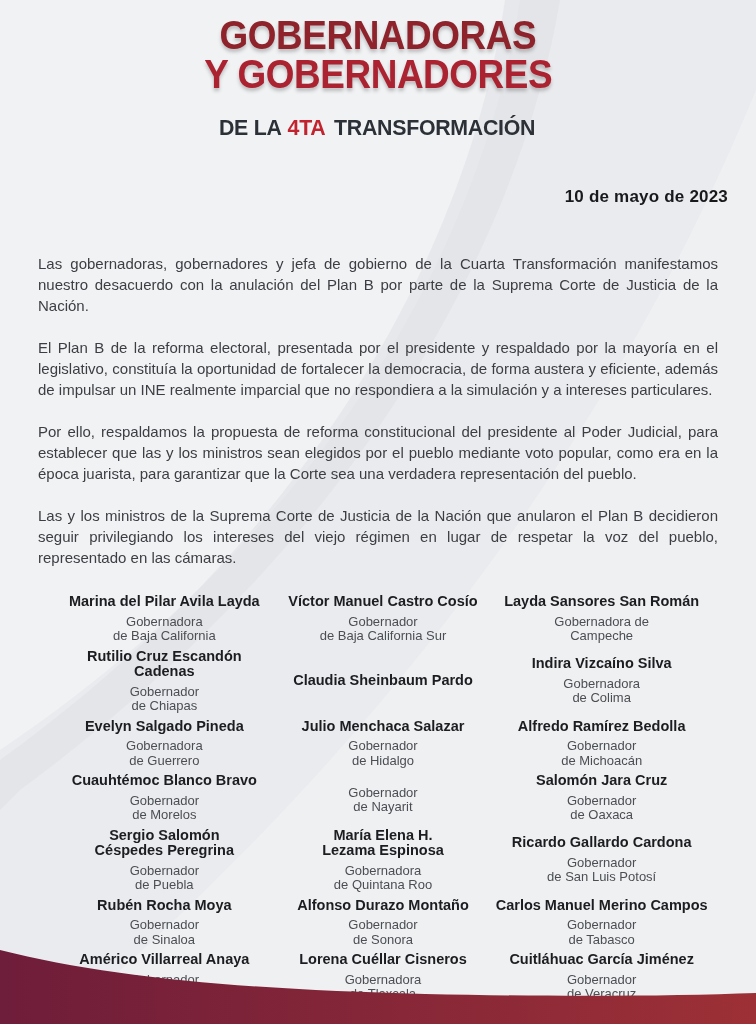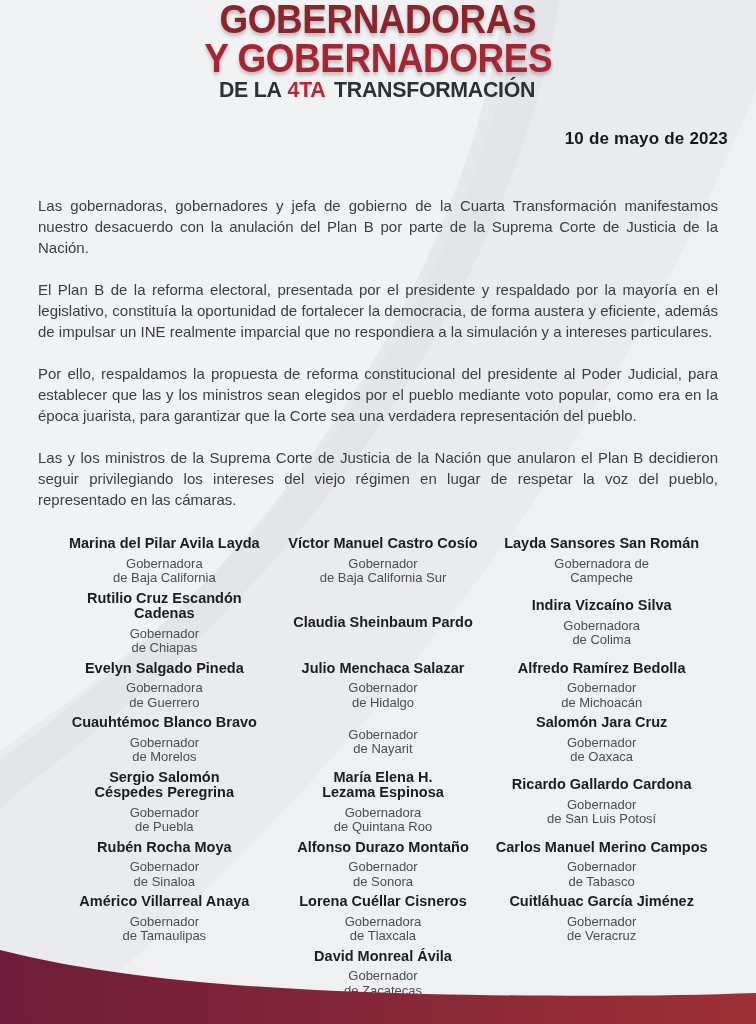--- a/index.html
+++ b/index.html
@@ -27,41 +27,41 @@
     background:var(--bg);
     overflow:hidden;
   }
   .bg-swoosh{
     position:absolute;inset:0;width:100%;height:100%;
     pointer-events:none;
   }
   .content{position:relative;z-index:2;}
 
   
-  .header{padding-top:0;text-align:center;}
+  .header{padding-top:16px;text-align:center;}
   .title-line{
     display:block;
     font-size:41px;line-height:39px;
     font-weight:800;letter-spacing:-0.5px;
     text-shadow:0 3px 4px rgba(45,45,45,0.28);
   }
   .title-line > span{display:inline-block;transform:scaleX(0.9);transform-origin:center;}
   .title-line-1{color:var(--title-red-1);}
   .title-line-2{color:var(--title-red-2);}
   .subtitle{
-    margin-top:0;
+    margin-top:22px;
     font-size:22px;line-height:23px;font-weight:800;
     color:var(--ink-dark);letter-spacing:-0.3px;
   }
   .subtitle > span{display:inline-block;transform:scaleX(0.97);transform-origin:center;}
   .subtitle-accent{color:var(--accent-red);margin:0 5px;}
 
   
   .date-row{
-    margin-top:28px;
+    margin-top:48px;
     padding-right:28px;
     text-align:right;
     font-size:17px;font-weight:700;
     color:var(--date-text);
     letter-spacing:0.2px;
   }
 
   
   .paragraphs{
     margin:46px 38px 0 38px;

